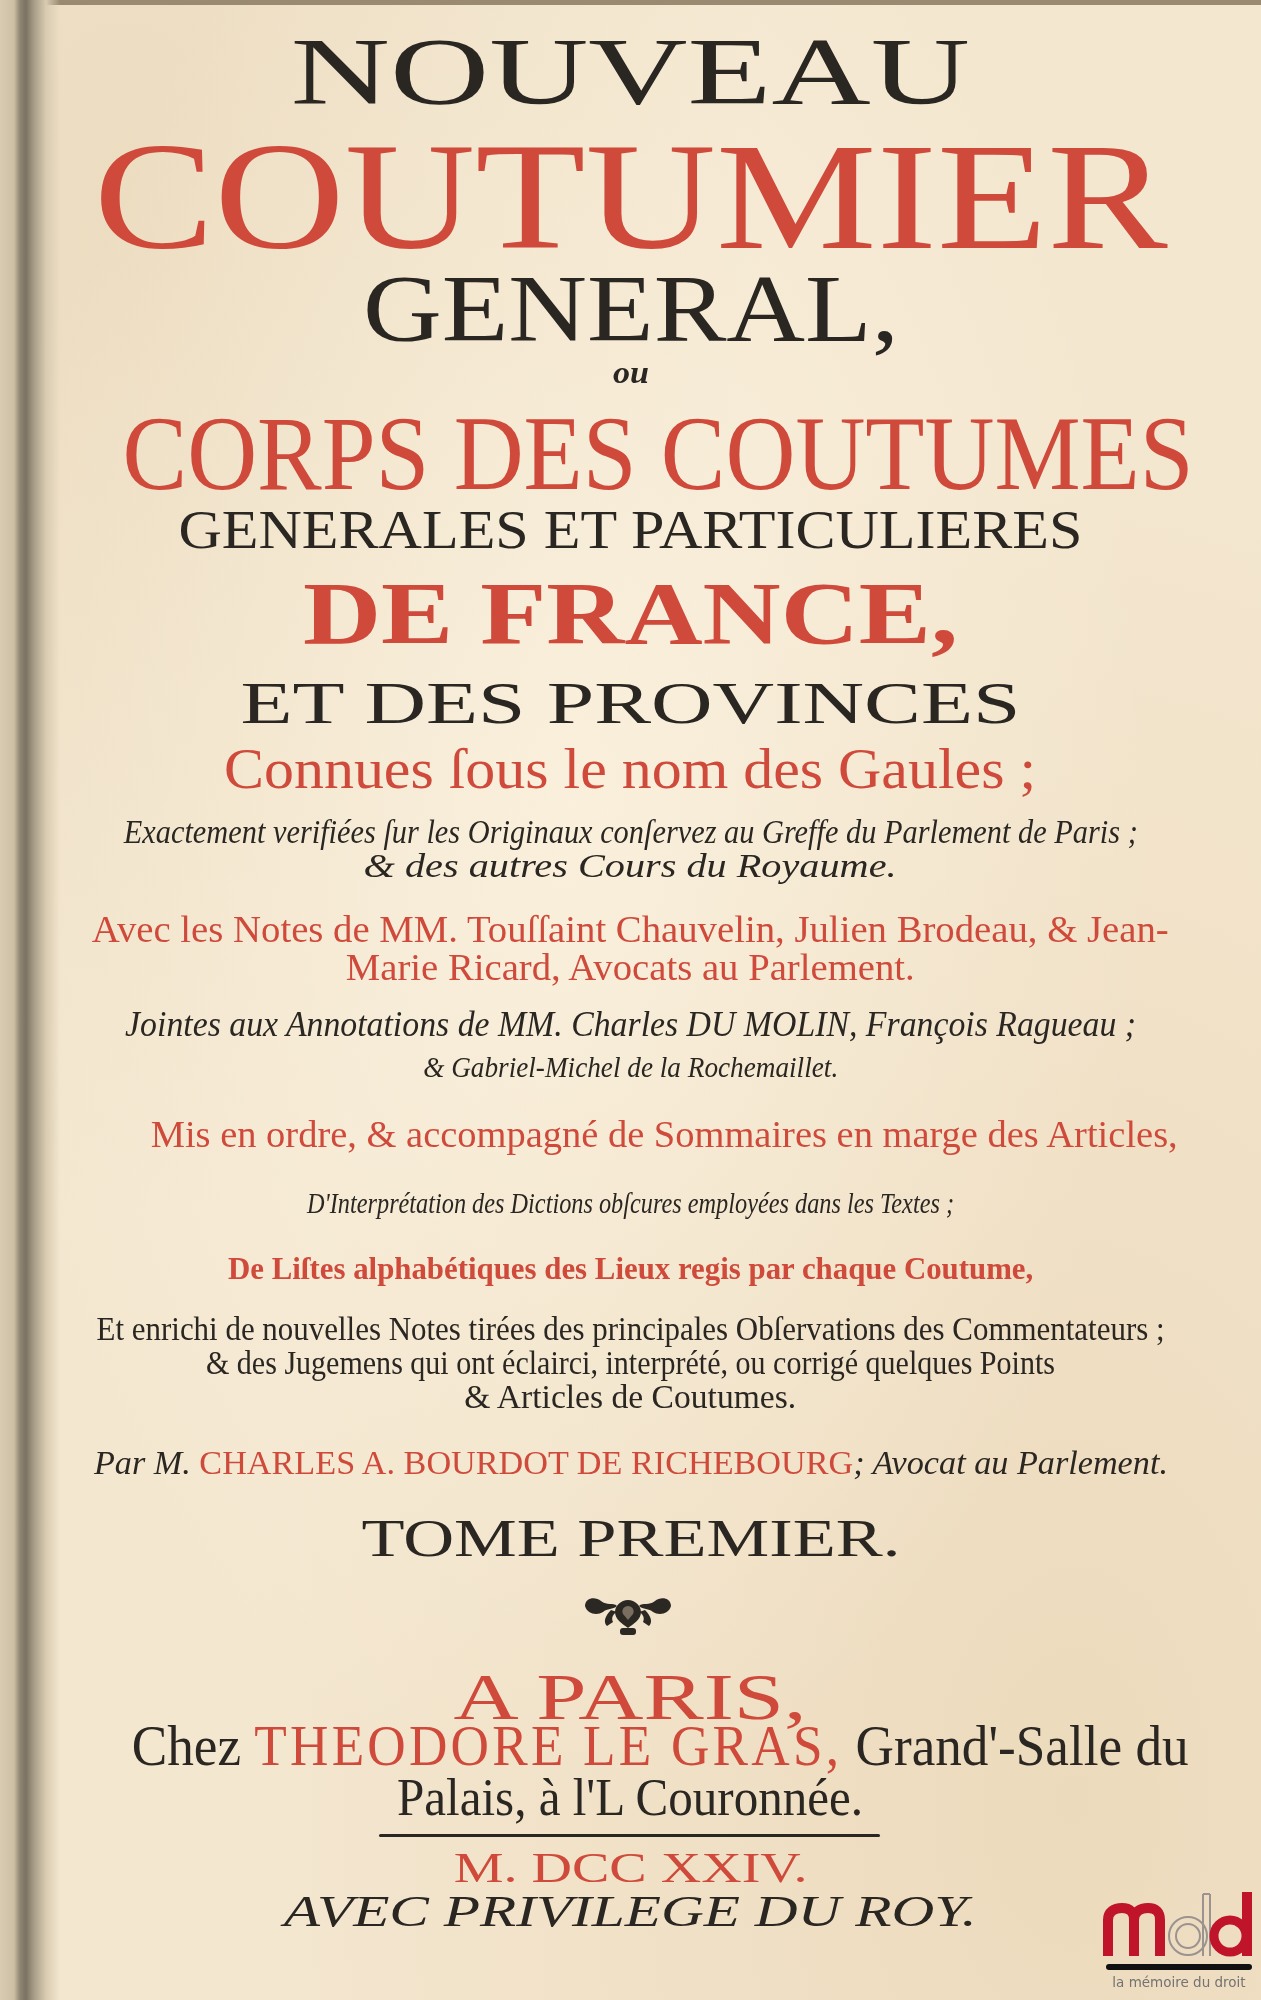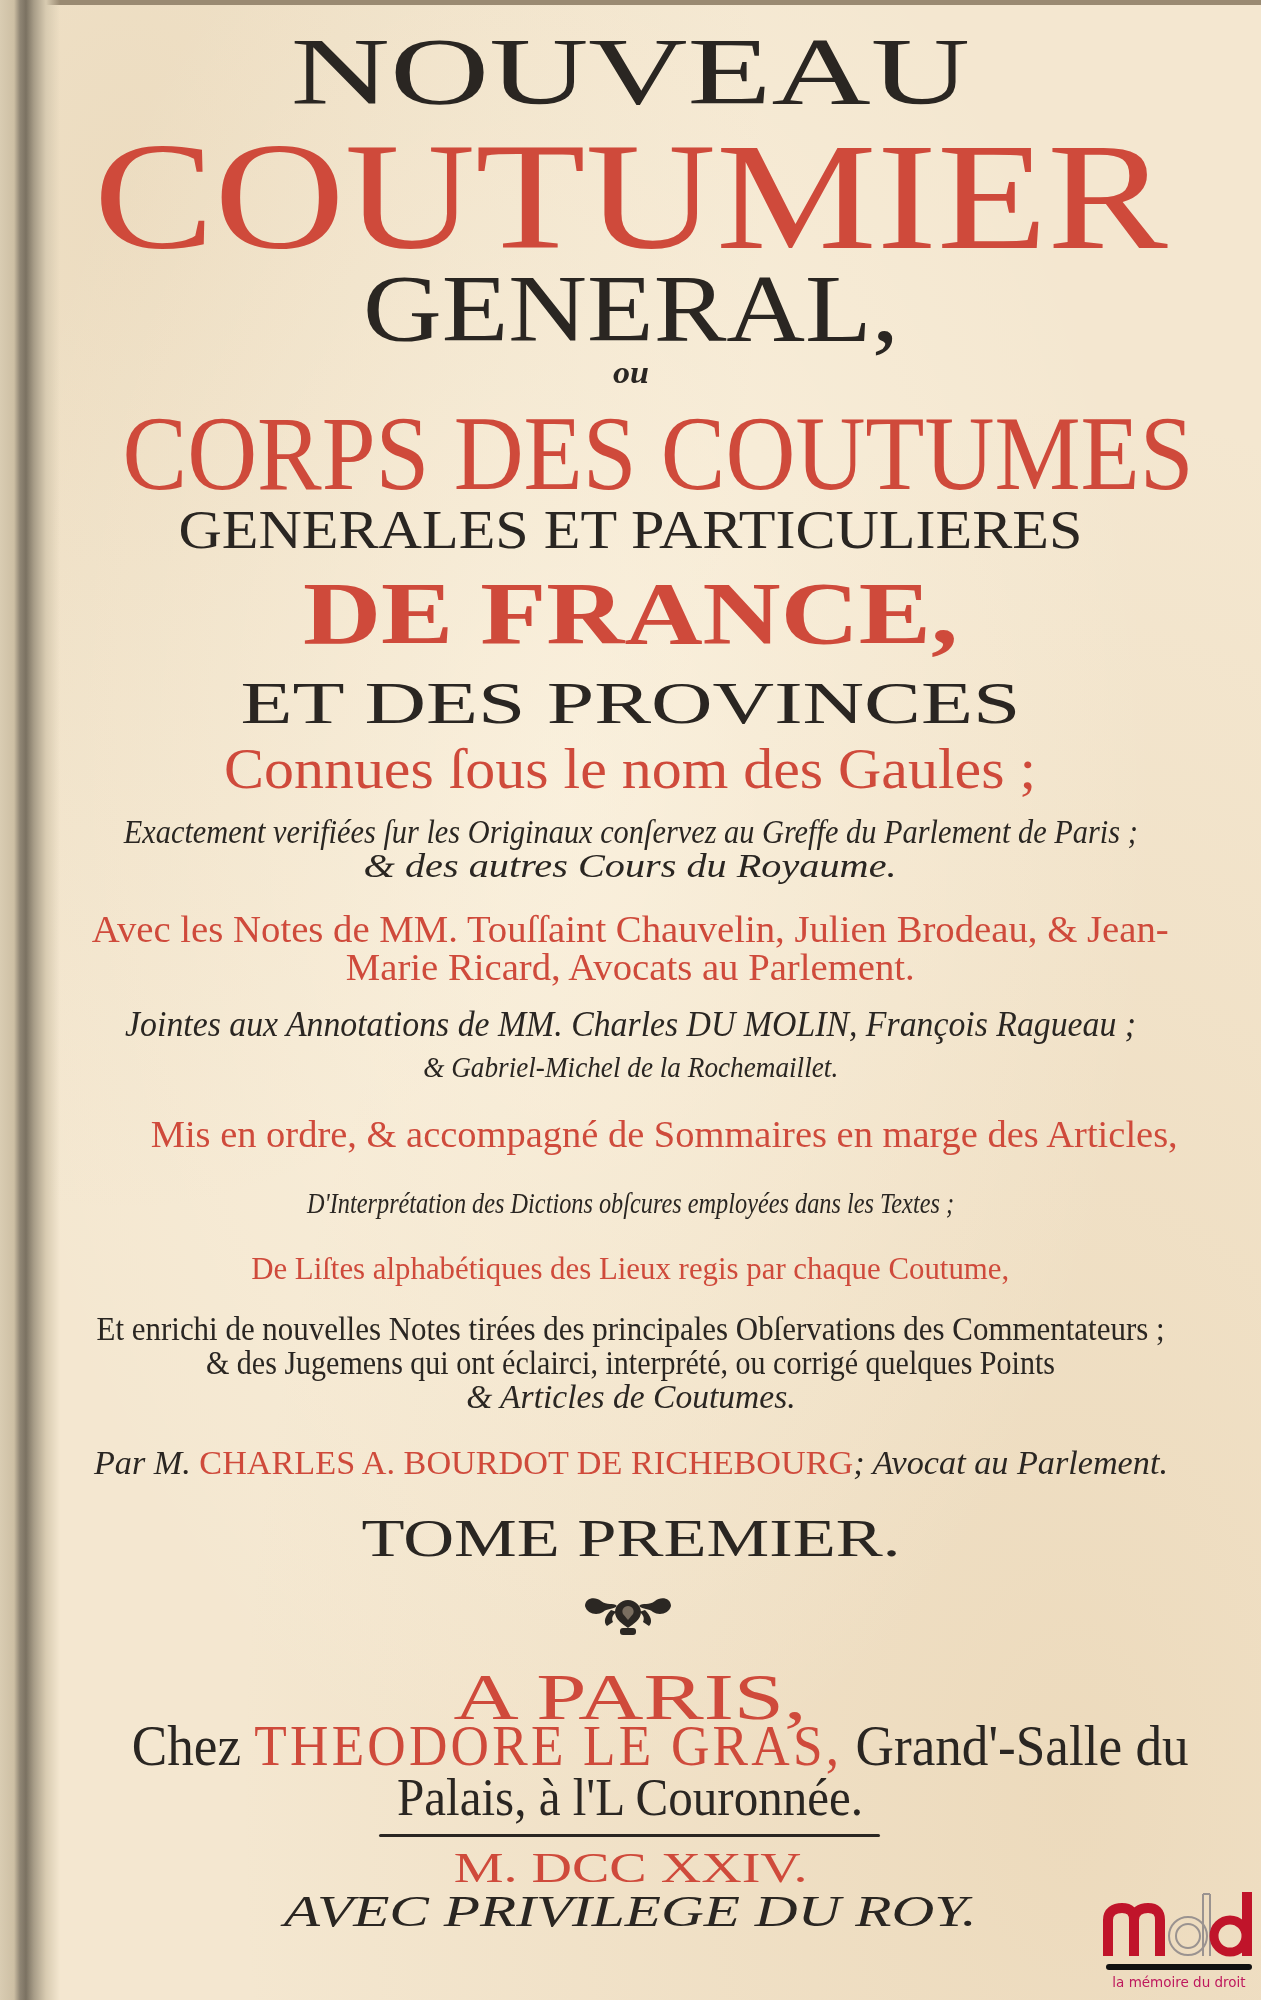--- a/index.html
+++ b/index.html
@@ -19,21 +19,21 @@
   .ln > span.fit{display:inline-block;transform-origin:center center;}
   .red{color:#cf4a3b;}
   .blk{color:#2a2622;}
   .it{font-style:italic;}
   .rule{position:absolute;left:379px;top:1834px;width:501px;height:3px;background:#2a2622;border-radius:2px;}
   .ornament{position:absolute;left:583px;top:1592px;width:90px;height:44px;}
   .logo{position:absolute;left:1100px;top:1890px;width:158px;height:108px;}
   .logo .mdd{position:absolute;left:0;top:0;width:158px;height:70px;}
   .logo .bar{position:absolute;left:6px;top:74px;width:146px;height:6px;background:#111;border-radius:3px;}
   .logo .tag{position:absolute;left:0;top:84px;width:158px;text-align:center;
-    font-family:"DejaVu Sans","Liberation Sans",sans-serif;font-size:13.5px;color:#be185d;}
+    font-family:"DejaVu Sans","Liberation Sans",sans-serif;font-size:13.5px;color:#737373;}
 </style>
 </head>
 <body>
 
 <div class="page"></div>
 <div class="topedge"></div>
 <div class="gutter"></div>
 
 <div class="ln blk" style="top:24px;font-size:96px;">
   <span class="fit" style="transform: scaleX(1.4307);">NOUVEAU</span>
@@ -93,31 +93,31 @@
 </div>
 
 <div class="ln red" style="top:1115px;font-size:38px;margin-left:34px;">
   <span class="fit" style="transform: scaleX(1.0124);">Mis en ordre, &amp; accompagné de Sommaires en marge des Articles,</span>
 </div>
 
 <div class="ln blk it" style="top:1188px;font-size:30px;">
   <span class="fit" style="transform: scaleX(0.8097);">D'Interprétation des Dictions obſcures employées dans les Textes ;</span>
 </div>
 
-<div class="ln red" style="top:1252px;font-size:32px;">
+<div class="ln red" style="top:1252px;font-size:32px;font-weight:bold;">
   <span class="fit" style="transform: scaleX(0.9639);">De Liſtes alphabétiques des Lieux regis par chaque Coutume,</span>
 </div>
 
 <div class="ln blk" style="top:1313px;font-size:33px;">
   <span class="fit" style="transform: scaleX(0.9376);">Et enrichi de nouvelles Notes tirées des principales Obſervations des Commentateurs ;</span>
 </div>
 <div class="ln blk" style="top:1347px;font-size:33px;">
   <span class="fit" style="transform: scaleX(0.91);">&amp; des Jugemens qui ont éclairci, interprété, ou corrigé quelques Points</span>
 </div>
-<div class="ln blk" style="top:1381px;font-size:33px;font-style:italic;">
+<div class="ln blk" style="top:1381px;font-size:33px;">
   <span class="fit" style="transform: scaleX(1.0175);">&amp; Articles de Coutumes.</span>
 </div>
 
 <div class="ln" style="top:1446px;font-size:34px;">
   <span class="fit" style="transform: scaleX(1.0058);">
     <span class="blk it">Par M.</span>
     <span class="red" style="font-variant:small-caps;">CHARLES A. BOURDOT DE RICHEBOURG</span><span class="blk it">; Avocat au Parlement.</span>
   </span>
 </div>
 

